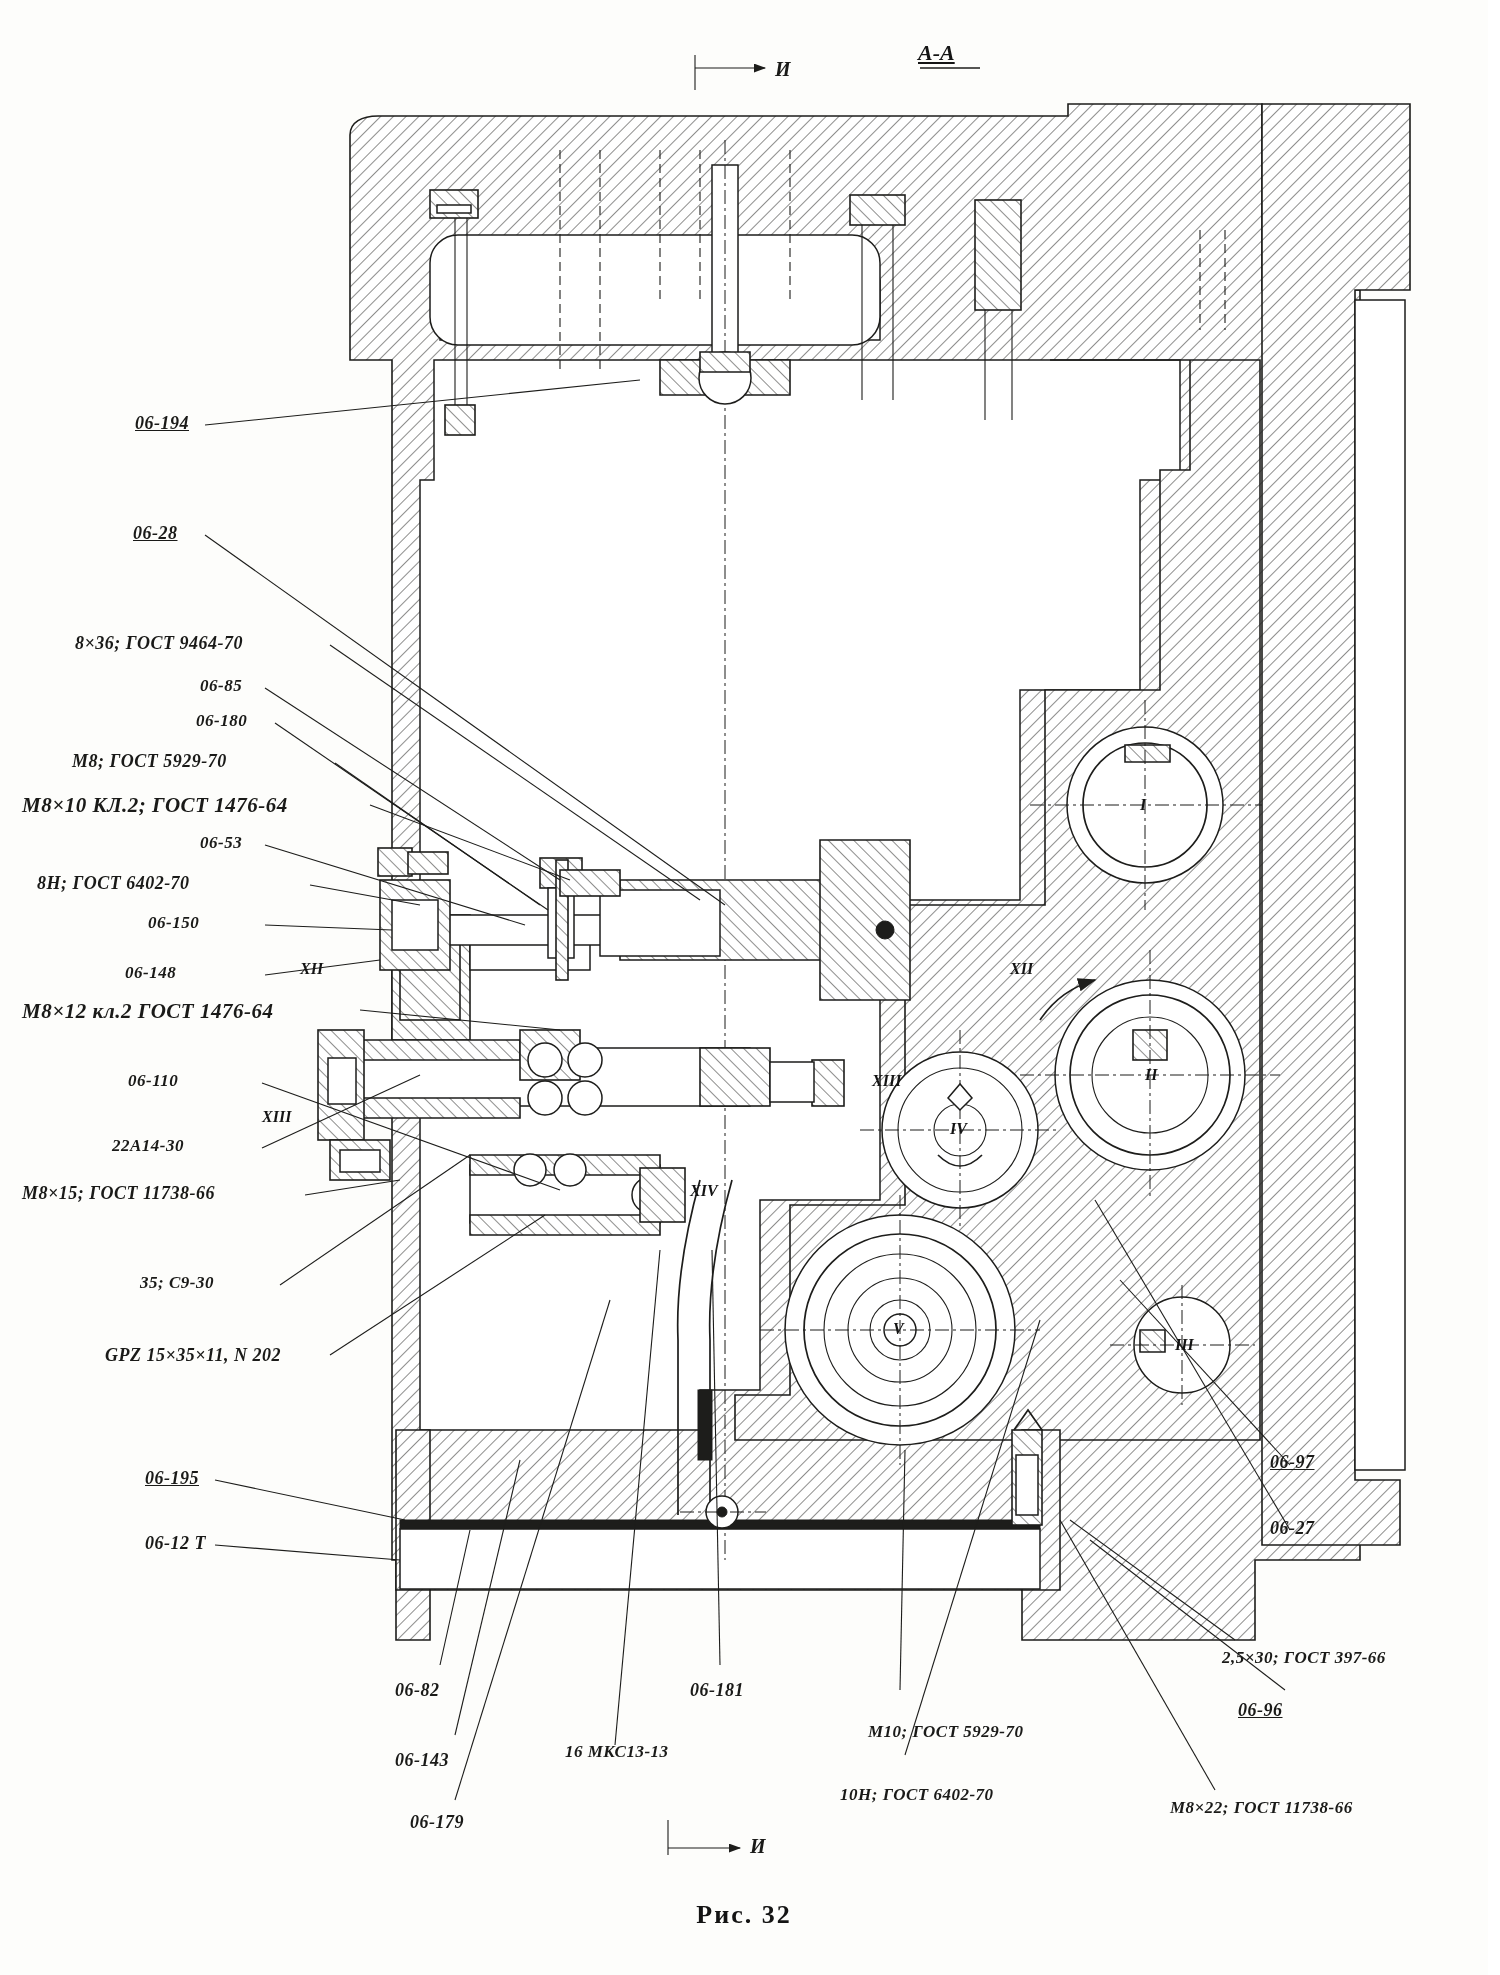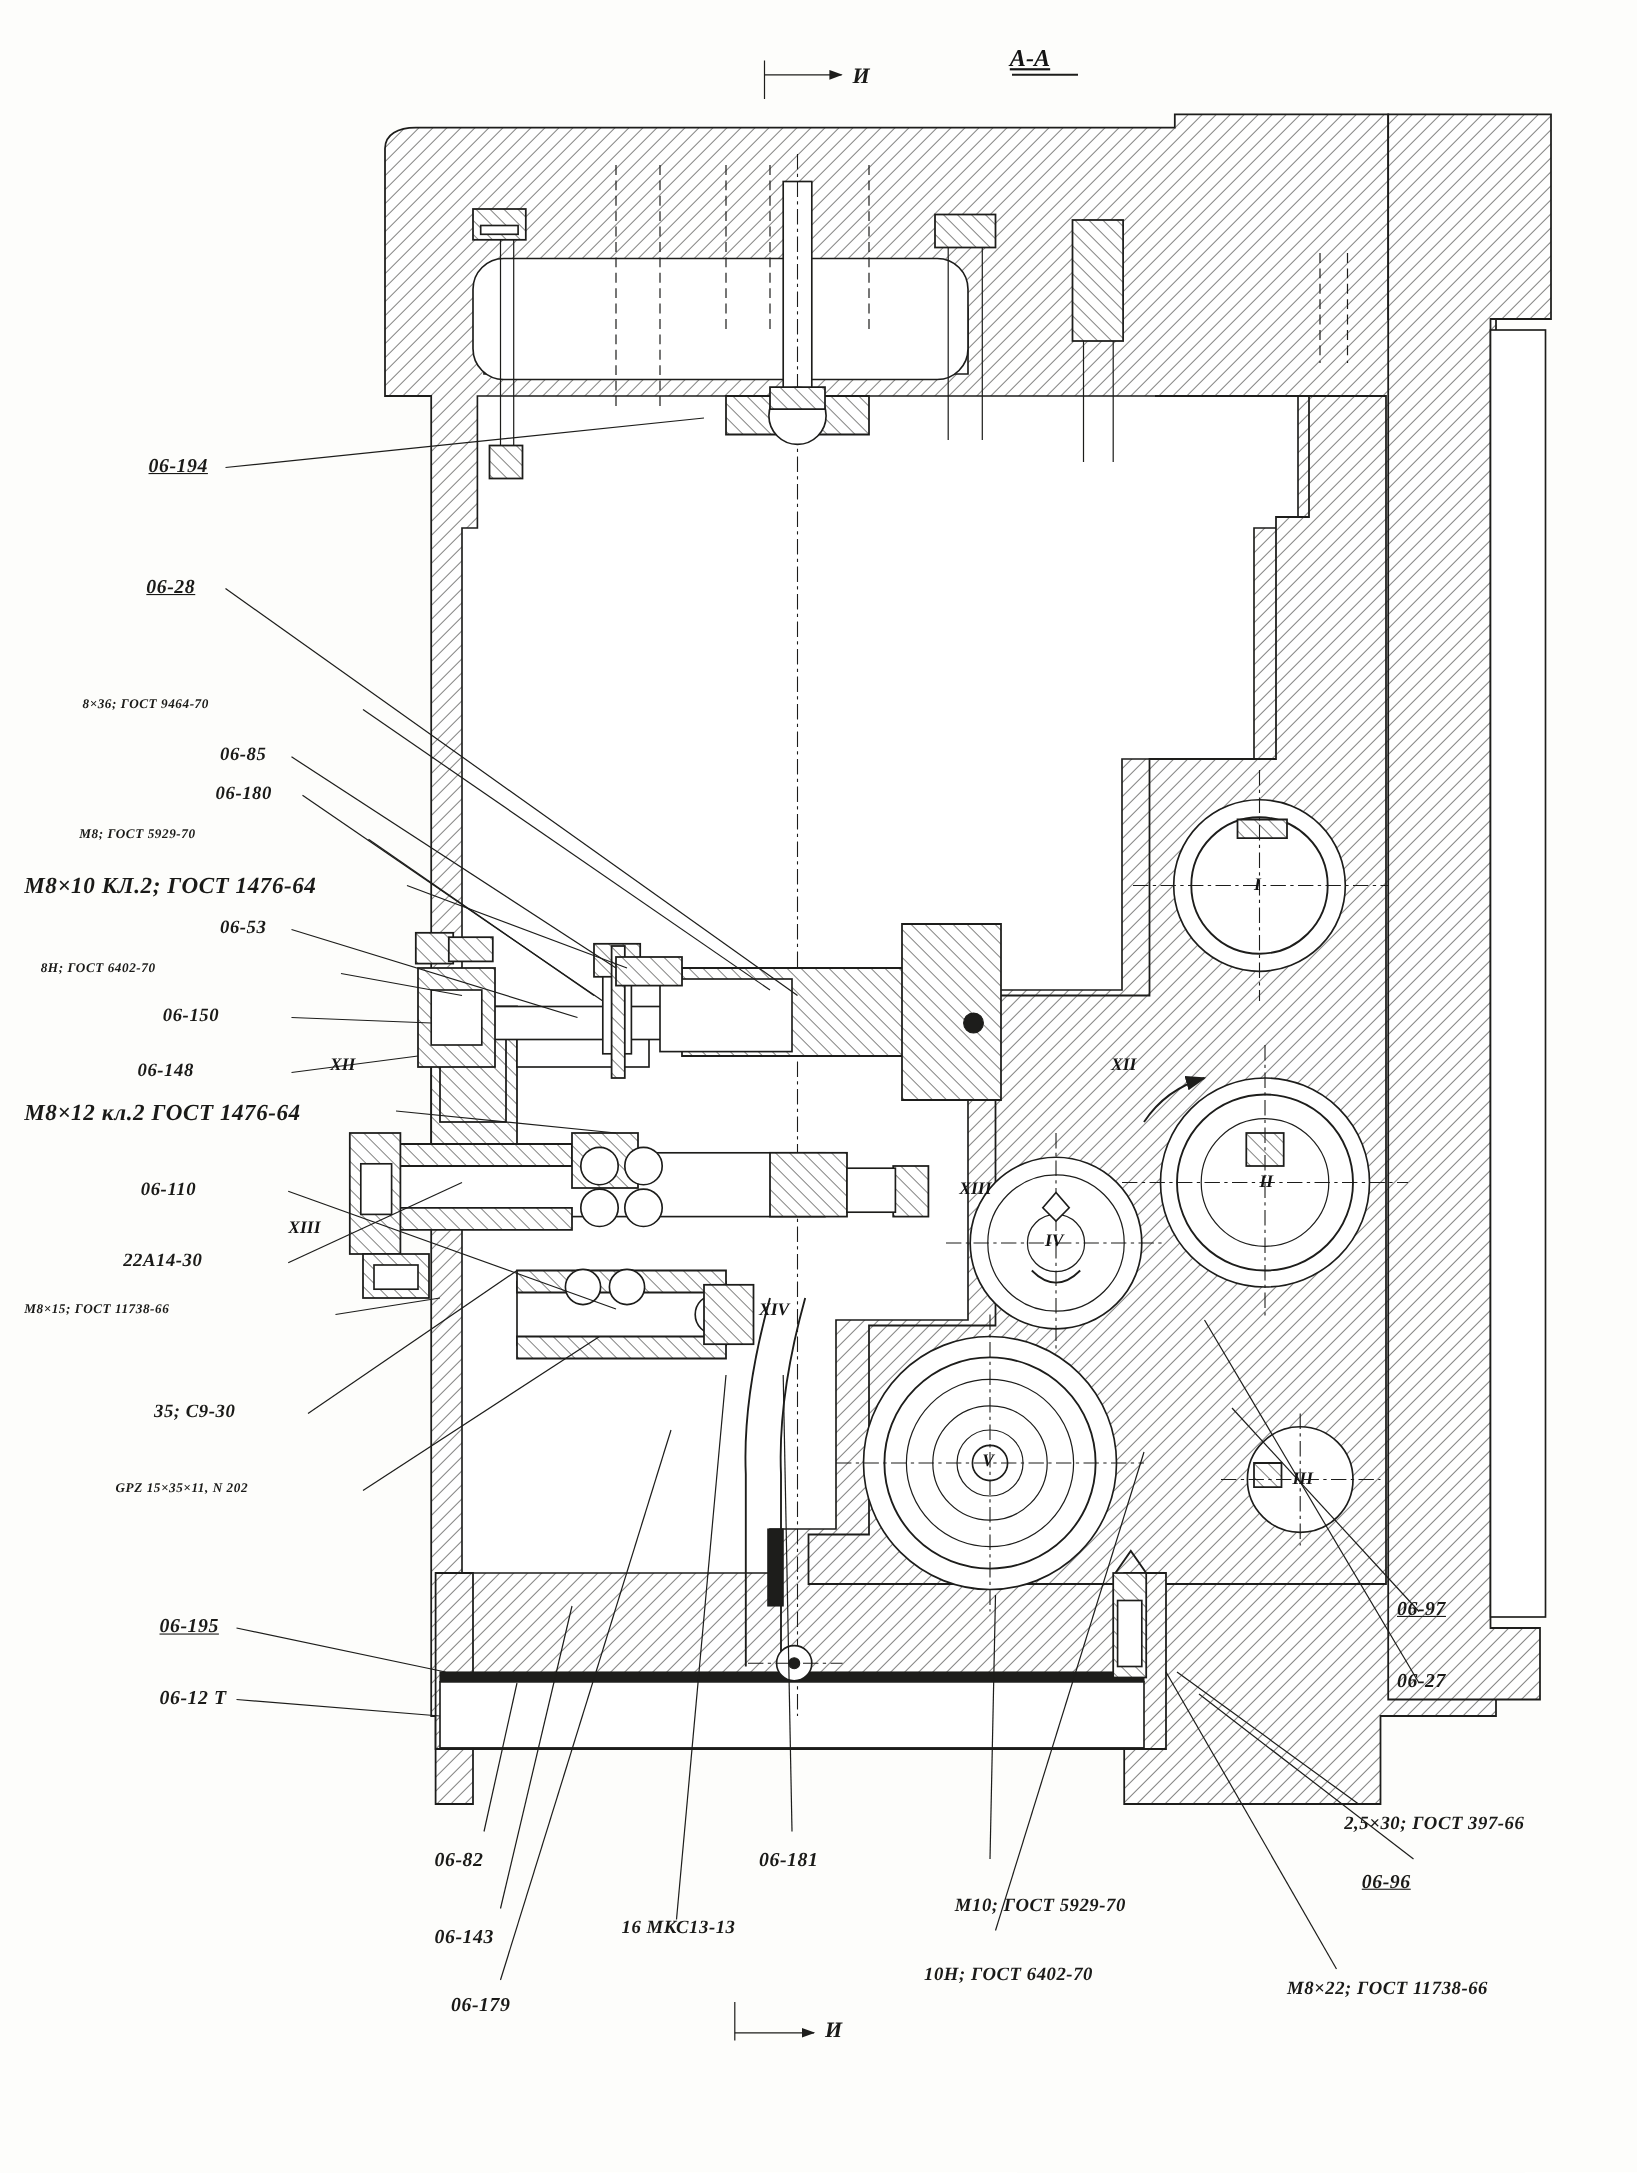--- a/index.html
+++ b/index.html
@@ -22,21 +22,21 @@
     position: absolute;
     font-family: "Liberation Serif", serif;
     font-style: italic;
     font-weight: bold;
     color: #1a1a18;
     white-space: nowrap;
     letter-spacing: 0.5px;
   }
   .lbl.u { text-decoration: underline; }
   .sz15 { font-size: 21px; }
-  .sz16 { font-size: 12px; }
+  .sz16 { font-size: 18px; }
   .sz17 { font-size: 17px; }
   .sz18 { font-size: 18px; }
   .sz20 { font-size: 20px; }
 
   .caption {
     position: absolute;
     left: 0;
     right: 0;
     text-align: center;
     font-family: "Liberation Serif", serif;
@@ -423,14 +423,15 @@
   <div class="roman" style="left:262px; top:1108px;">XIII</div>
   <div class="roman" style="left:872px; top:1072px;">XIII</div>
   <div class="roman" style="left:690px; top:1182px;">XIV</div>
 
   <div class="roman" style="left:1140px; top:796px;">I</div>
   <div class="roman" style="left:1145px; top:1066px;">II</div>
   <div class="roman" style="left:1175px; top:1336px;">III</div>
   <div class="roman" style="left:950px;  top:1120px;">IV</div>
   <div class="roman" style="left:893px;  top:1320px;">V</div>
 
+  <div class="caption" style="top:1900px;">Рис.  32</div>
 
 </div>
 
 </body></html>

